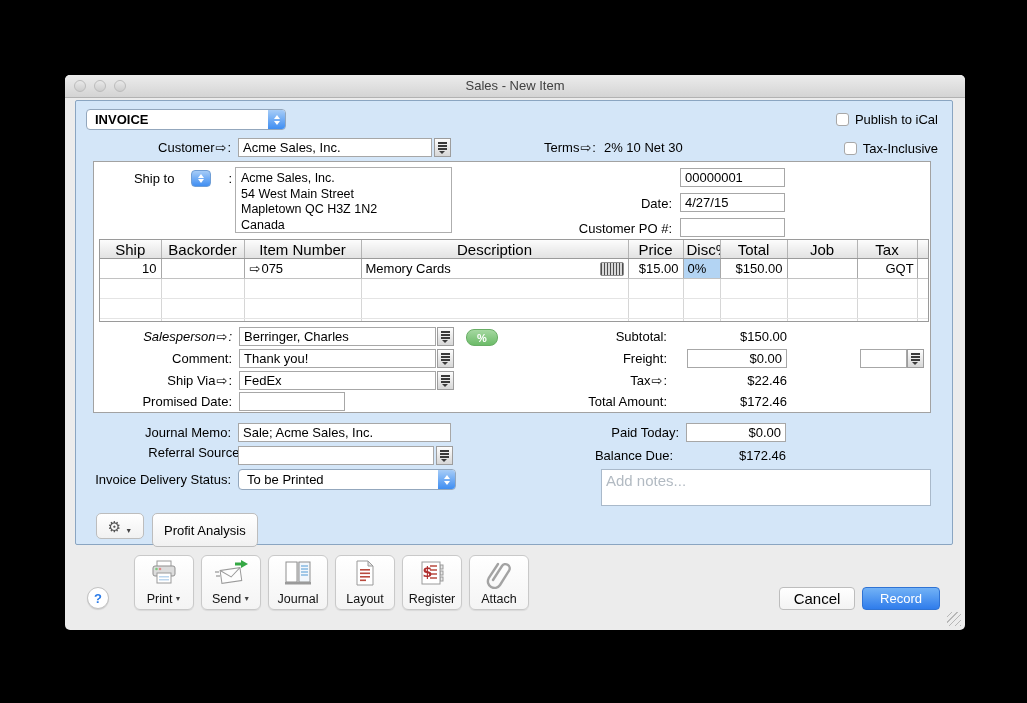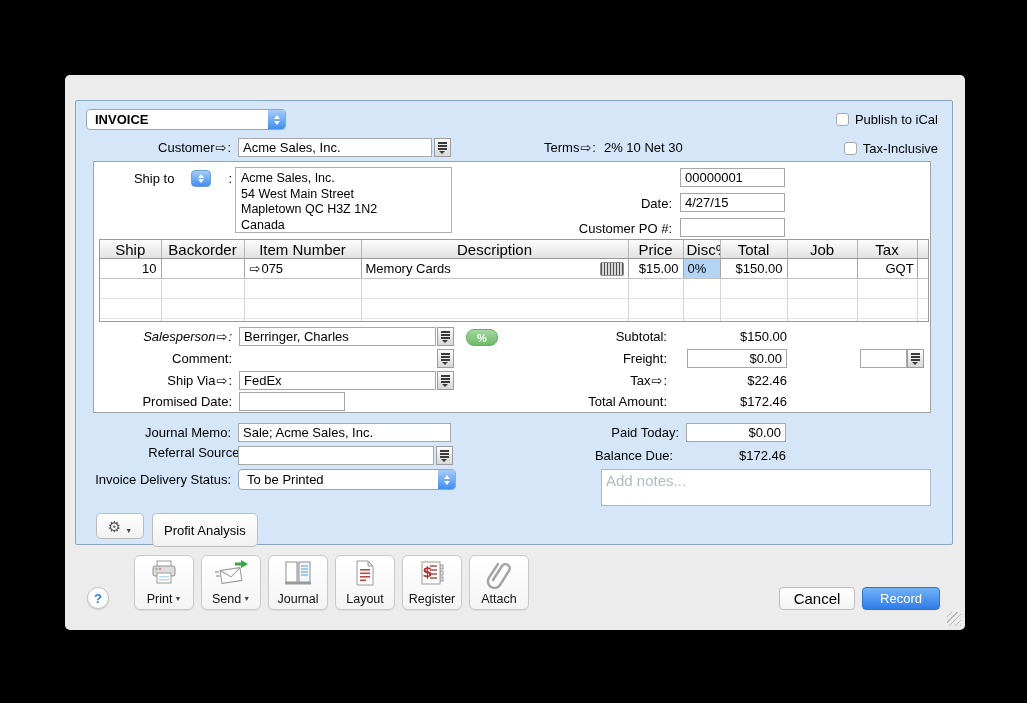--- a/index.html
+++ b/index.html
@@ -104,20 +104,28 @@
   .record-btn{position:absolute;width:76px;height:21px;border-radius:4px;border:1px solid #2f73d4;
     background:linear-gradient(#72b2f6,#2f7ceb);color:#fff;font-size:13px;display:flex;align-items:center;justify-content:center;}
   .grip{position:absolute;right:4px;bottom:4px;width:14px;height:14px;
     background:repeating-linear-gradient(135deg,transparent 0 3px,#b7b7b7 3px 4px);}
 </style>
 </head>
 <body>
 
 <div class="window">
 
+  <div class="titlebar">
+    <div class="traffic">
+      <span></span>
+      <span></span>
+      <span></span>
+    </div>
+    <div class="title">Sales - New Item</div>
+  </div>
 
   <div class="content">
 
     <div class="combo abs" style="left:10px;top:8px;width:200px;height:21px;">
       <div class="txt" style="font-weight:bold;">INVOICE</div>
       <div class="stepper">
           <span class="tri-up"></span>
           <span class="tri-dn"></span>
         </div>
     </div>
@@ -259,20 +267,21 @@
         <span class="arrow">⇨</span>
           <span class="lbl">:</span>
       </div>
       <input class="field abs" style="left: 145px; top: 165px; width: 197px;" value="Berringer, Charles">
       <div class="list-btn abs" style="left:343px;top:165px;">
           <span class="list-ic"></span>
         </div>
       <div class="pill abs" style="left:372px;top:167px;">%</div>
 
       <div class="lbl lbl-r abs" style="left:0;top:189px;width:138px;">Comment:</div>
+      <input class="field abs" style="left: 145px; top: 187px; width: 197px;" value="Thank you!">
       <div class="list-btn abs" style="left:343px;top:187px;">
           <span class="list-ic"></span>
         </div>
 
       <div class="abs" style="left:0;top:211px;width:138px;display:flex;justify-content:flex-end;align-items:center;">
         <span class="lbl">Ship Via</span>
         <span class="arrow">⇨</span>
           <span class="lbl">:</span>
       </div>
       <input class="field abs" style="left: 145px; top: 209px; width: 197px;" value="FedEx">

